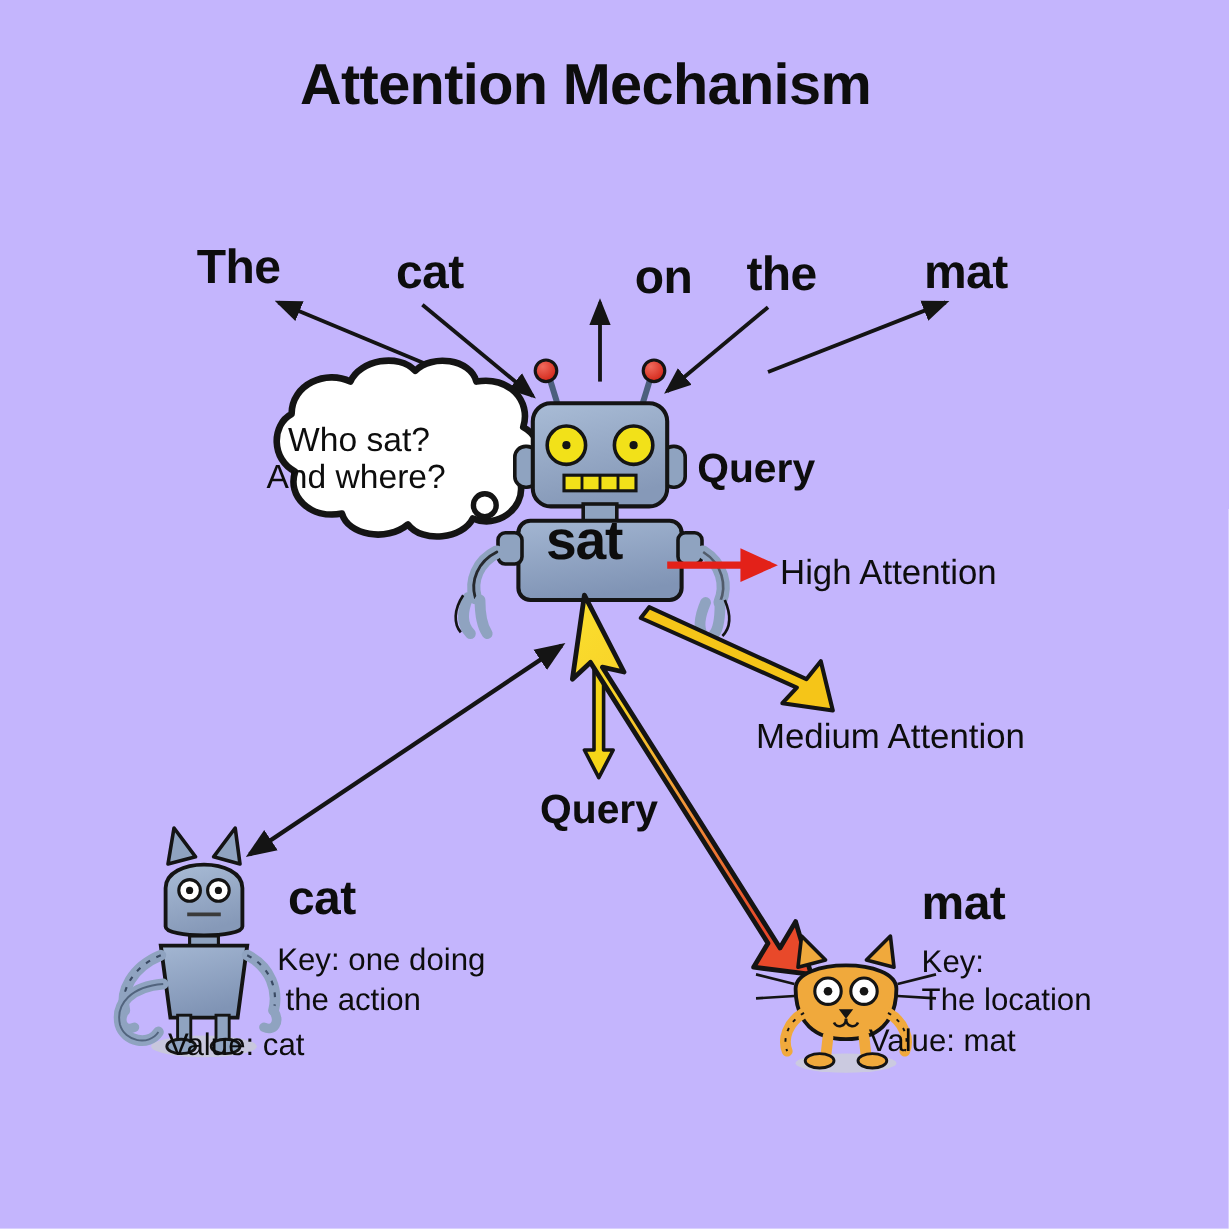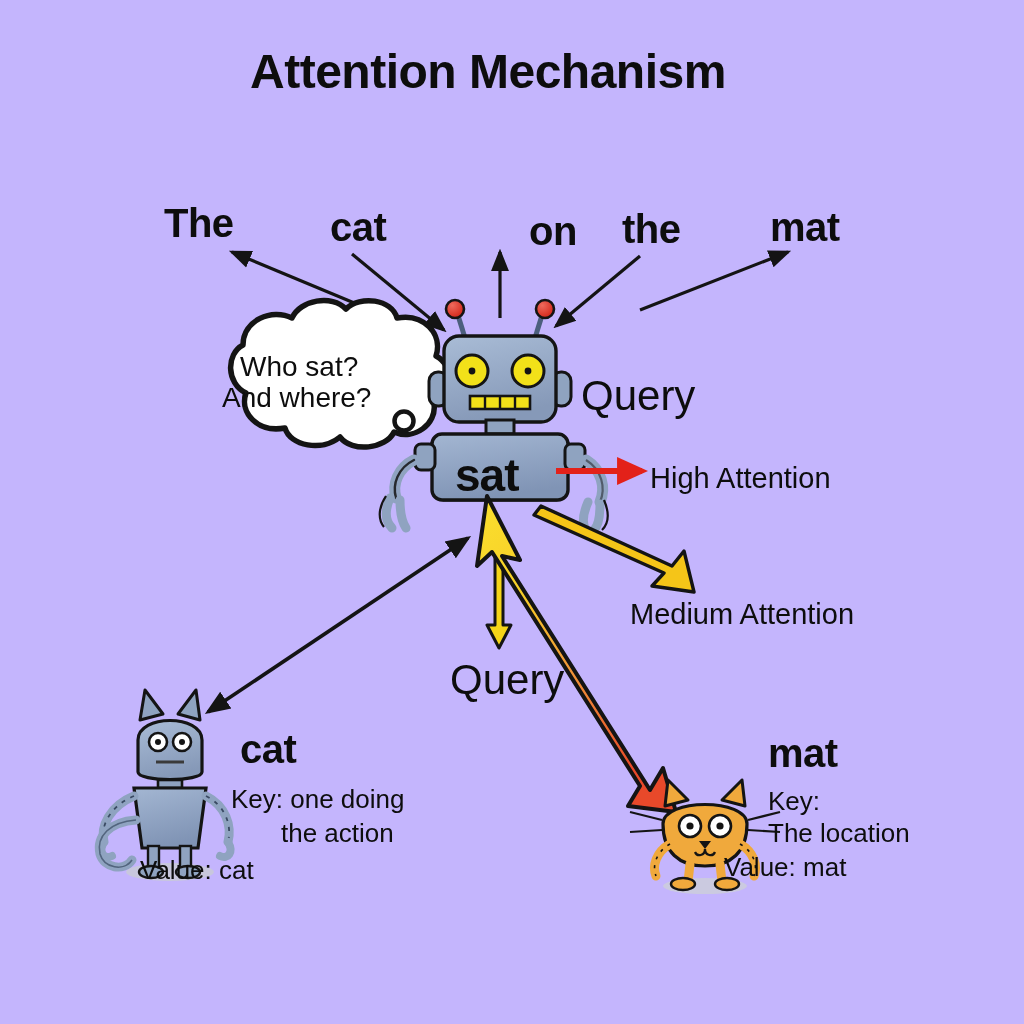--- a/index.html
+++ b/index.html
@@ -34,22 +34,22 @@
     font-weight: bold;
     font-size: 40px;
     letter-spacing: -0.5px;
   }
   .title {
     font-weight: bold;
     font-size: 48px;
     letter-spacing: -0.5px;
   }
   .query-label {
-    font-weight: normal;
-    font-size: 42px;
+    font-weight: bold;
+    font-size: 34px;
   }
   .attn-label {
     font-weight: normal;
     font-size: 29px;
   }
   .entity-name {
     font-weight: bold;
     font-size: 40px;
     letter-spacing: -0.5px;
   }
@@ -280,33 +280,33 @@
 
   <div class="lbl word-token" style="left:164px; top:200px;">The</div>
   <div class="lbl word-token" style="left:330px; top:204px;">cat</div>
   <div class="lbl word-token" style="left:482px; top:208px;margin-left:47px;">on</div>
   <div class="lbl word-token" style="left:622px; top:206px;">the</div>
   <div class="lbl word-token" style="left:770px; top:204px;">mat</div>
 
   <div class="lbl bubble-text" style="left:240px; top:351px;">Who sat?</div>
   <div class="lbl bubble-text" style="left:222px; top:382px;">And where?</div>
 
-  <div class="lbl robot-word" style="left:455px; top:449px;text-align:center;">sat</div>
+  <div class="lbl robot-word" style="left:455px; top:424px;text-align:center;">sat</div>
 
   <div class="lbl query-label" style="left:581px; top:372px;">Query</div>
 
   <div class="lbl attn-label" style="left:650px; top:462px;">High Attention</div>
 
   <div class="lbl attn-label" style="left:630px; top:598px;">Medium Attention</div>
 
   <div class="lbl query-label" style="left:450px; top:656px;">Query</div>
 
   <div class="lbl entity-name" style="left:240px; top:726px;">cat</div>
   <div class="lbl entity-kv" style="left:231px; top:784px;text-align:center;">Key: one doing</div>
-  <div class="lbl entity-kv" style="left:238px; top:818px;margin-left:43px;">the action</div>
+  <div class="lbl entity-kv" style="left:238px; top:818px;">the action</div>
   <div class="lbl entity-kv" style="left:140px; top:855px;">Value: cat</div>
 
   <div class="lbl entity-name" style="left:768px; top:730px;">mat</div>
   <div class="lbl entity-kv" style="left:768px; top:786px;">Key:</div>
   <div class="lbl entity-kv" style="left:768px; top:818px;">The location</div>
   <div class="lbl entity-kv" style="left:724px; top:852px;">Value: mat</div>
 
 </div>
 
 </body></html>

